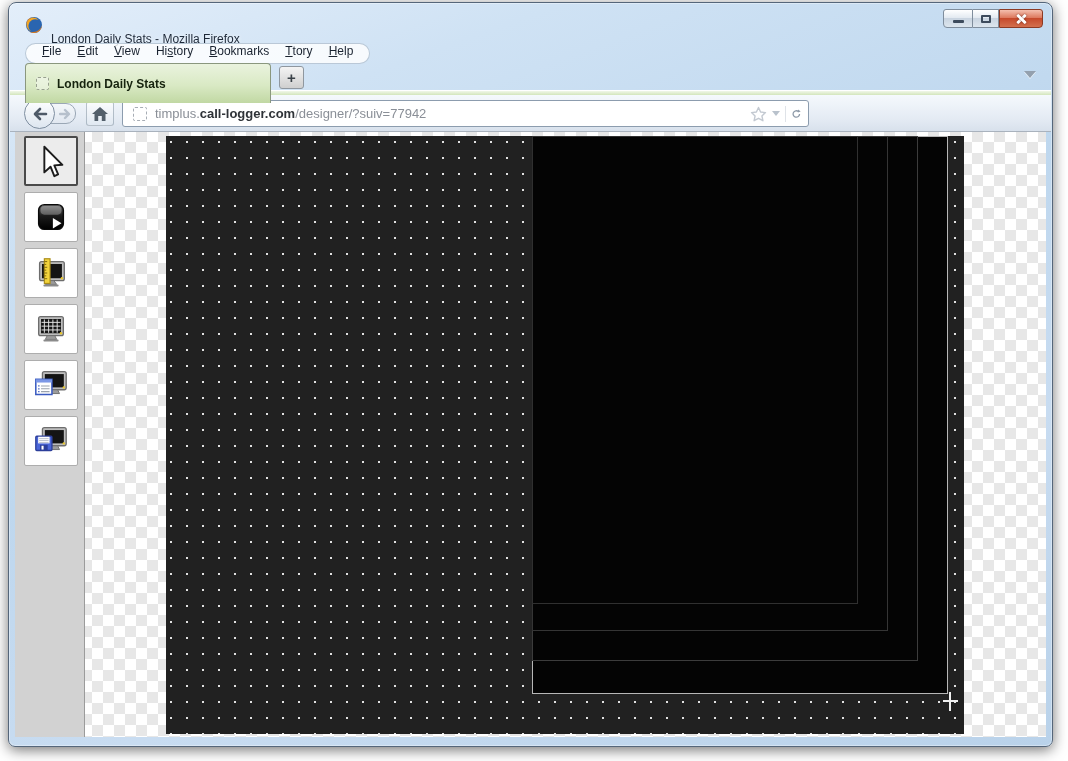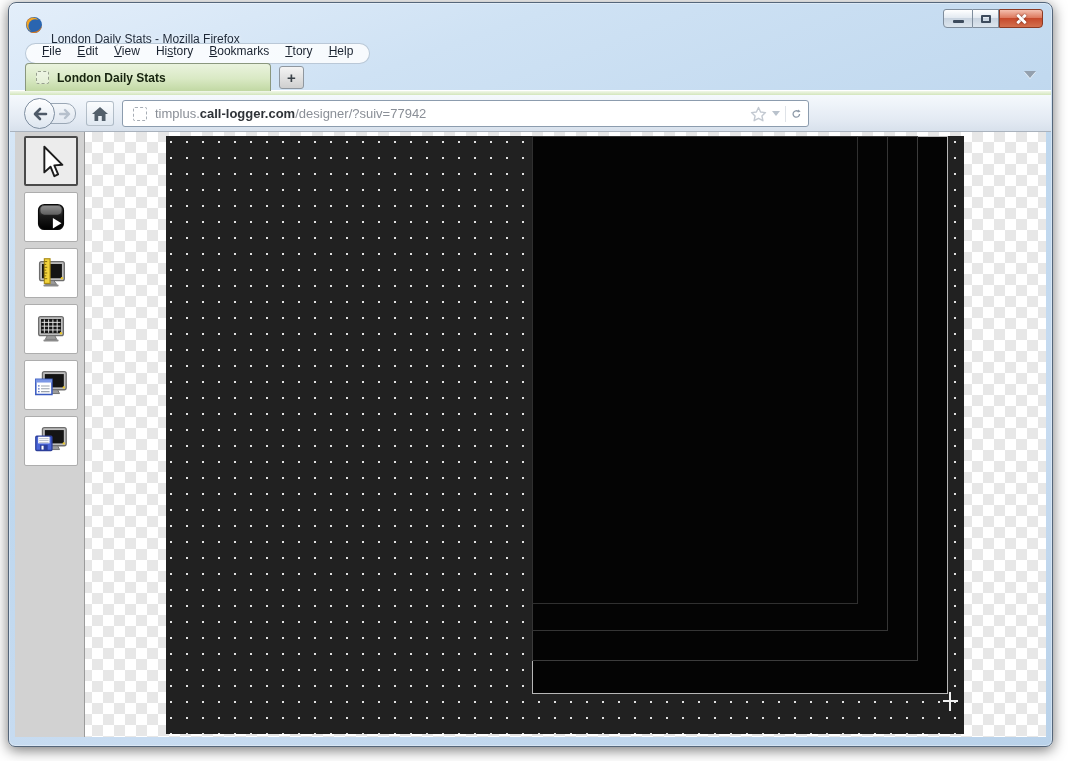--- a/index.html
+++ b/index.html
@@ -39,21 +39,21 @@
 
   
   .menubar { position:absolute; top:40px; left:16px; height:21px;
              display:inline-flex; padding:0 8px;
              background:rgba(255,255,255,.82); border:1px solid rgba(170,188,205,.8);
              border-radius:11px; }
   .menu-item { font-size:12px; color:#1a2330; padding:0 8px; cursor:default; white-space:nowrap; }
   .menu-item .u { text-decoration:underline; }
 
   
-  .tab { position:absolute; left:16px; top:60px; width:246px; height:28px; z-index:3;
+  .tab { position:absolute; left:16px; top:60px; width:246px; height:40px; z-index:3;
          background:linear-gradient(#eaf3de,#d9e9c4 55%,#c1d8a3);
          border:1px solid #8a977e; border-bottom:none; border-radius:4px 4px 0 0;
          display:flex; align-items:center; padding:0 10px; }
   .tab-favicon { width:13px; height:13px; border:1px dashed #98a08f; border-radius:2px;
                  background:rgba(255,255,255,.4); flex:none; }
   .tab-label { margin-left:8px; font-size:12px; font-weight:bold; color:#16230e; white-space:nowrap; }
   .newtab-btn { position:absolute; left:270px; top:63px; width:25px; height:23px;
                 background:linear-gradient(#f4f4f4,#cfcfcf); border:1px solid #8f979f;
                 border-radius:3px; font-size:15px; font-weight:bold; color:#3a4248;
                 display:flex; align-items:center; justify-content:center; line-height:1; }

